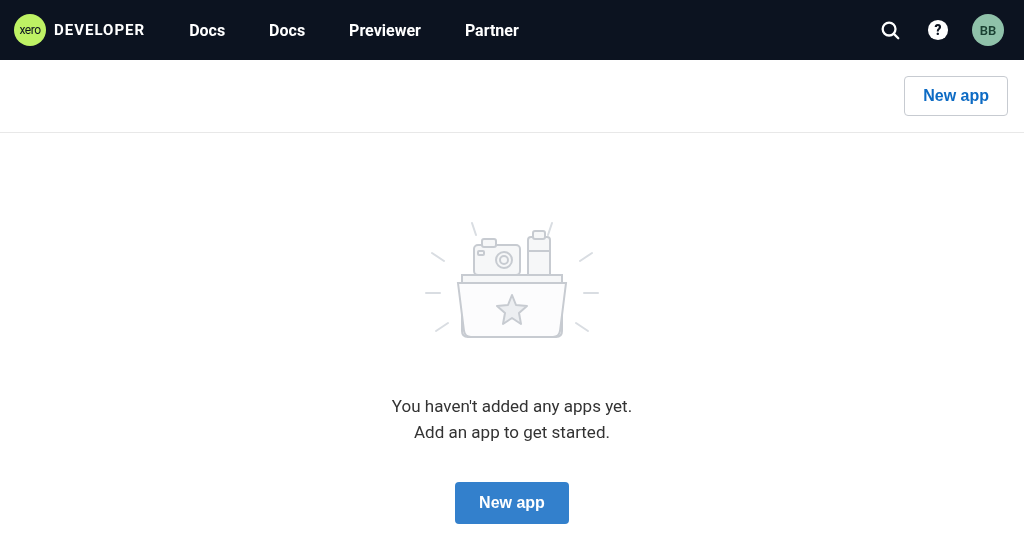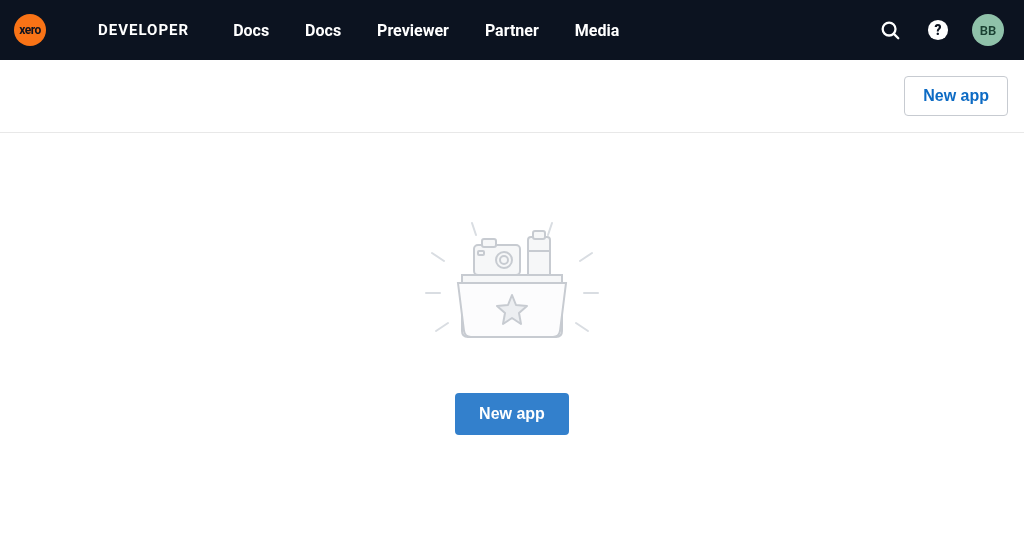--- a/index.html
+++ b/index.html
@@ -20,41 +20,40 @@
     }
     .logo-block {
       display: flex;
       align-items: center;
       gap: 8px;
       margin-right: 28px;
     }
     .logo-circle {
       width: 32px;
       height: 32px;
-      background: #f97316;
+      background: #bef264;
       border-radius: 50%;
       display: flex;
       align-items: center;
       justify-content: center;
       font-size: 12px;
-      font-weight: 700;
+      font-weight: 400;
       color: #0c1320;
       letter-spacing: -0.5px;
     }
     .logo-text {
       color: #fff;
       font-weight: 700;
       font-size: 15px;
       letter-spacing: 1px;
-      margin-left: 44px;
     }
     .nav-items {
       display: flex;
       align-items: center;
-      gap: 4px;
+      gap: 12px;
       height: 100%;
     }
     .nav-item {
       color: #fff;
       font-size: 16px;
       font-weight: 700;
       padding: 0 16px;
       height: 100%;
       display: flex;
       align-items: center;
@@ -151,21 +150,20 @@
 <header class="navbar">
   <div class="logo-block">
     <div class="logo-circle">xero</div>
     <div class="logo-text">DEVELOPER</div>
   </div>
   <nav class="nav-items">
     <div class="nav-item">Docs</div>
     <div class="nav-item">Docs</div>
     <div class="nav-item">Previewer</div>
     <div class="nav-item">Partner</div>
-    <div class="nav-item">Media</div>
   </nav>
   <div class="nav-right">
     <div class="icon-btn">
       <svg width="22" height="22" viewBox="0 0 24 24" fill="none" stroke="#fff" stroke-width="2.5" stroke-linecap="round">
         <circle cx="11" cy="11" r="7"></circle>
         <line x1="21" y1="21" x2="16.5" y2="16.5"></line>
       </svg>
     </div>
     <div class="icon-btn">
       <svg width="22" height="22" viewBox="0 0 24 24">
@@ -210,14 +208,18 @@
         <line x1="126" y1="48" x2="148" y2="48"></line>
       </g>
 
       <path d="M 60 72 L 160 72 L 160 128 Q 160 134 154 134 L 66 134 Q 60 134 60 128 Z" fill="#f6f7f8" stroke="#c7cbd1" stroke-width="2"></path>
 
       <path d="M 56 80 L 164 80 L 158 128 Q 157 134 151 134 L 69 134 Q 63 134 62 128 Z" fill="#fcfcfd" stroke="#c7cbd1" stroke-width="2"></path>
 
       <path d="M 110 92 L 114 102 L 125 103 L 117 110 L 119 121 L 110 115 L 101 121 L 103 110 L 95 103 L 106 102 Z" fill="#eceef1" stroke="#c7cbd1" stroke-width="2" stroke-linejoin="round"></path>
     </svg>
   </div>
+  <div class="empty-text">
+    <div>You haven't added any apps yet.</div>
+    <div>Add an app to get started.</div>
+  </div>
   <button class="btn-primary">New app</button>
 </main>
 
 </body></html>

